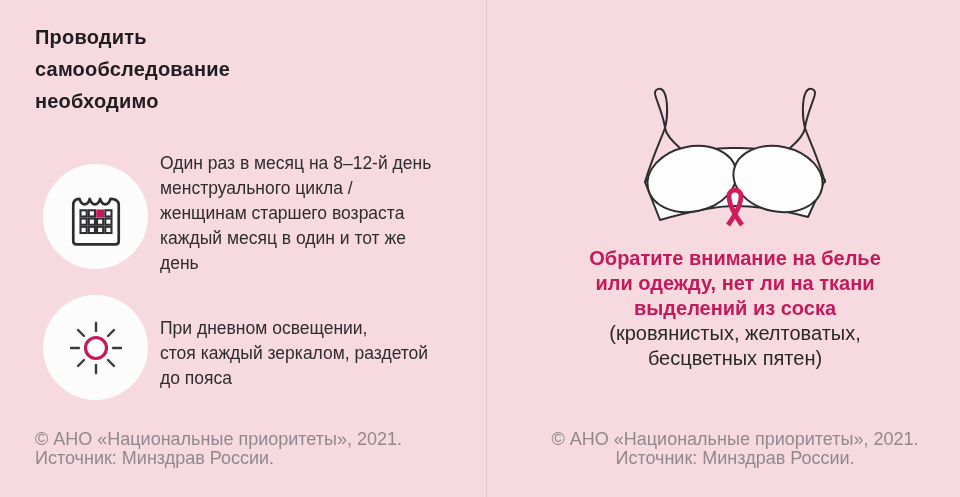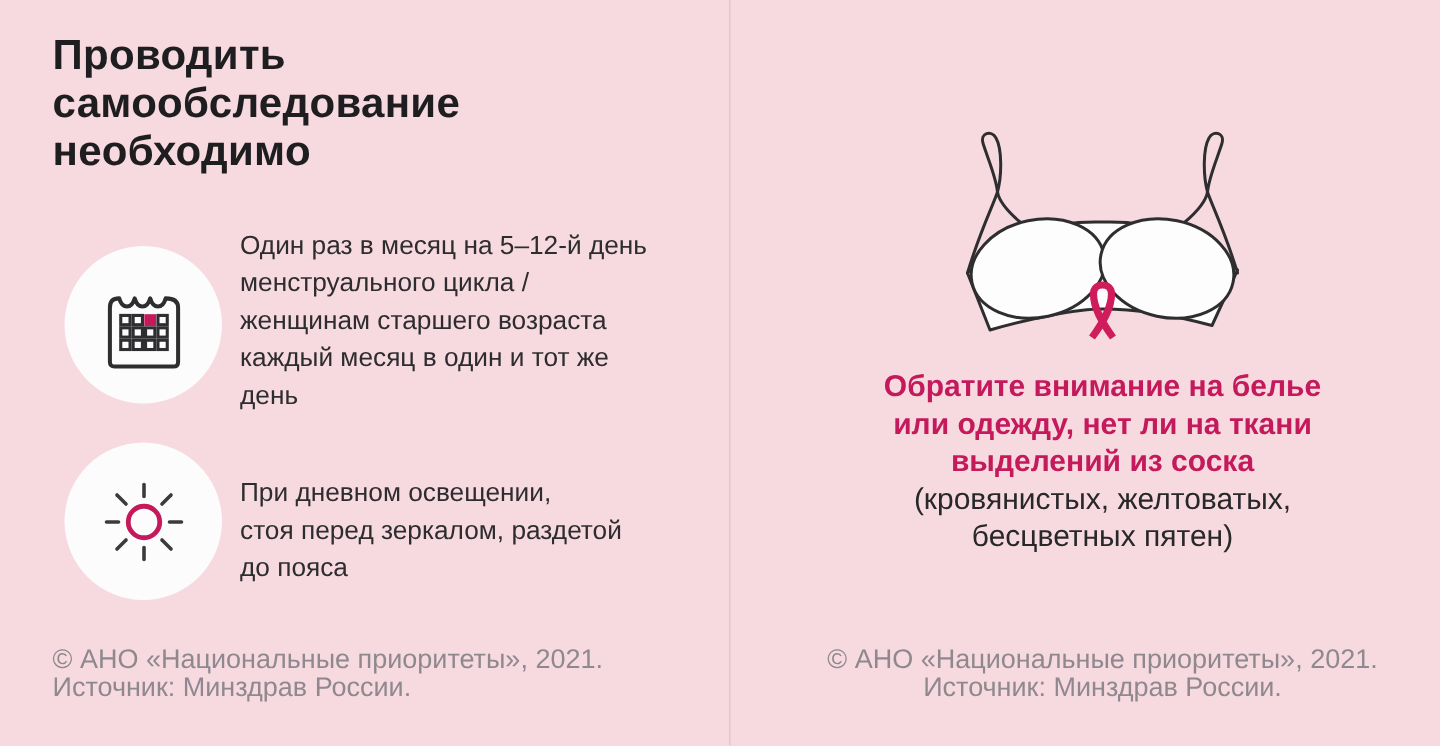--- a/index.html
+++ b/index.html
@@ -20,21 +20,21 @@
     position:relative;
     overflow:hidden;
   }
   .page{position:absolute;inset:0;}
   .panel-divider{
     position:absolute;left:486px;top:0;width:1px;height:497px;
     background:rgba(150,110,125,0.18);
   }
   .title{
     position:absolute;left:35px;top:21px;width:420px;
-    font-size:28px;line-height:32px;font-weight:700;
+    font-size:20px;line-height:32px;font-weight:700;
     color:var(--text-dark);
     white-space:pre-line;letter-spacing:0.2px;
   }
   .icon-circle{
     position:absolute;left:43px;width:105px;height:105px;
     background:var(--circle-bg);border-radius:50%;
     display:flex;align-items:center;justify-content:center;
   }
   .circle-1{top:164px;}
   .circle-2{top:295px;}
@@ -88,21 +88,21 @@
           <rect x="31" y="30" width="6" height="6"></rect>
           <rect x="39" y="30" width="6" height="6"></rect>
           <rect x="15" y="38" width="6" height="6"></rect>
           <rect x="23" y="38" width="6" height="6"></rect>
           <rect x="31" y="38" width="6" height="6"></rect>
           <rect x="39" y="38" width="6" height="6"></rect>
         </g>
         <rect x="30.2" y="21.2" width="7.6" height="7.6" fill="var(--accent)" stroke="none"></rect>
       </svg>
     </div>
-    <p class="item-text item-text-1">Один раз в месяц на 5–12-й день
+    <p class="item-text item-text-1">Один раз в месяц на 8–12-й день
 менструального цикла /
 женщинам старшего возраста
 каждый месяц в один и тот же
 день</p>
 
     <div class="icon-circle circle-2">
       <svg width="64" height="64" viewBox="0 0 64 64">
         <circle cx="32" cy="32" r="10.5" fill="none" stroke="var(--accent)" stroke-width="3.2"></circle>
         <g stroke="#3b3b3d" stroke-width="2.4" stroke-linecap="round">
           <line x1="32" y1="15" x2="32" y2="7"></line>
@@ -110,21 +110,21 @@
           <line x1="15" y1="32" x2="7" y2="32"></line>
           <line x1="49" y1="32" x2="57" y2="32"></line>
           <line x1="44" y1="20" x2="50" y2="14"></line>
           <line x1="20" y1="20" x2="14" y2="14"></line>
           <line x1="44" y1="44" x2="50" y2="50"></line>
           <line x1="20" y1="44" x2="14" y2="50"></line>
         </g>
       </svg>
     </div>
     <p class="item-text item-text-2">При дневном освещении,
-стоя перед зеркалом, раздетой
+стоя каждый зеркалом, раздетой
 до пояса</p>
 
     <footer class="footer footer-left">
       <div>© АНО «Национальные приоритеты», 2021.</div>
       <div>Источник: Минздрав России.</div>
     </footer>
   </section>
 
   <section>
     <div class="bra-wrap">

